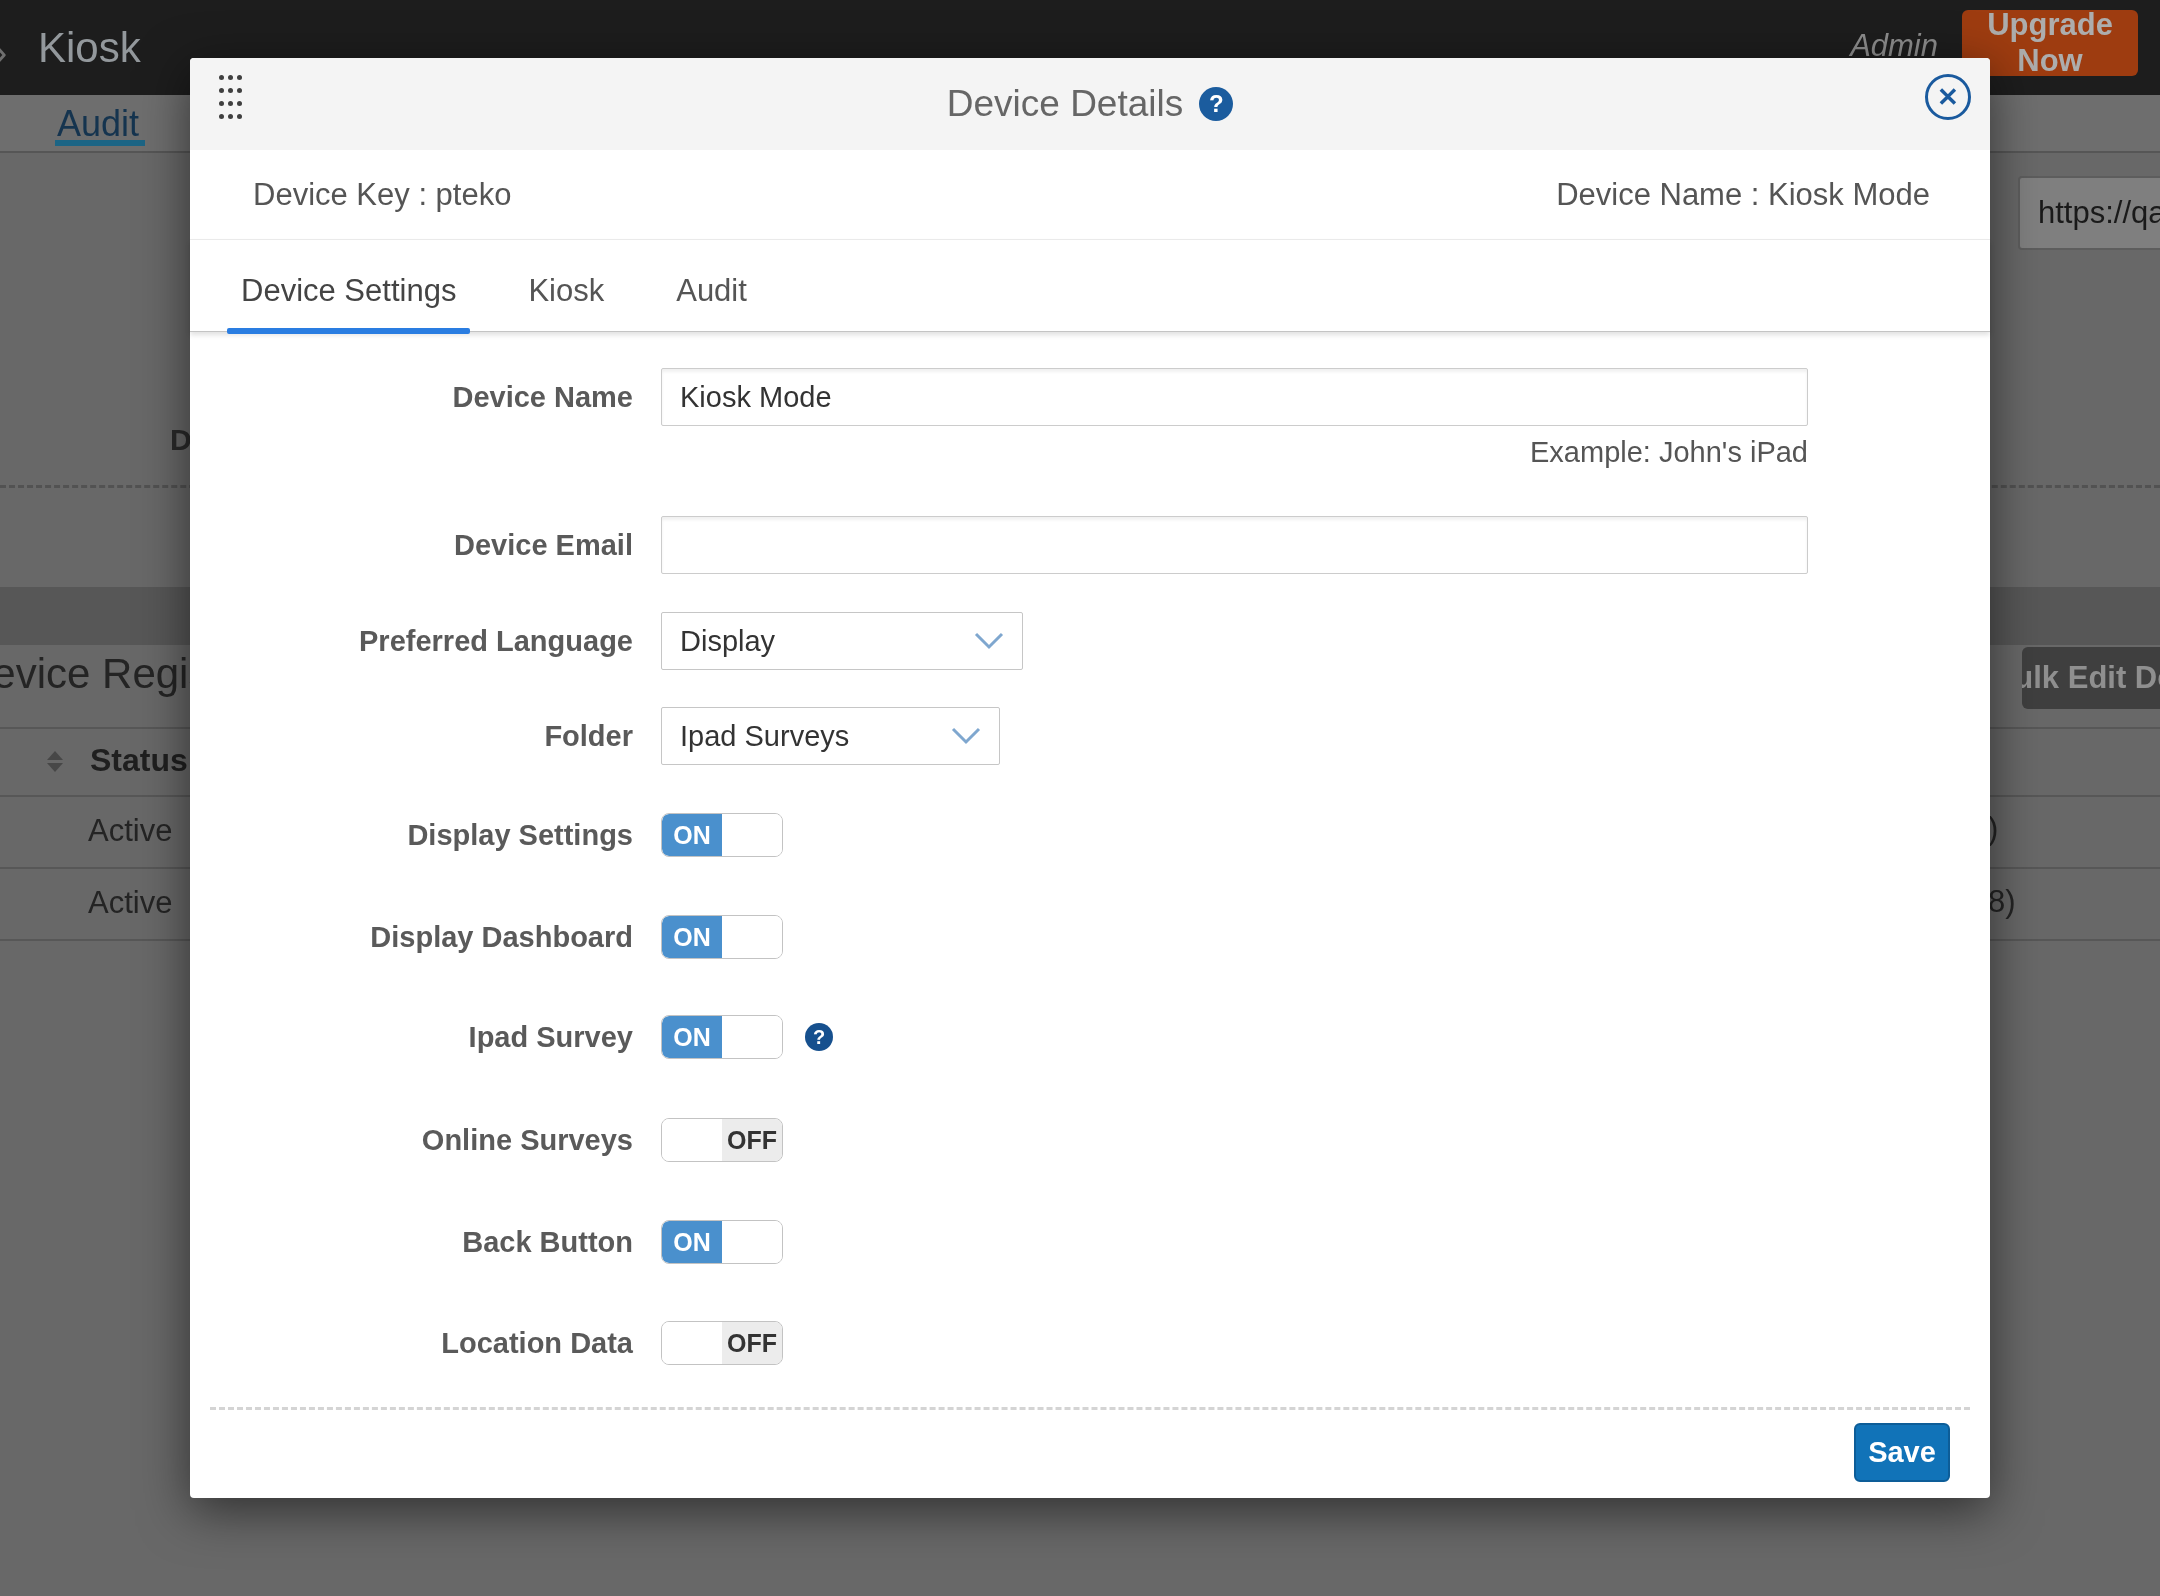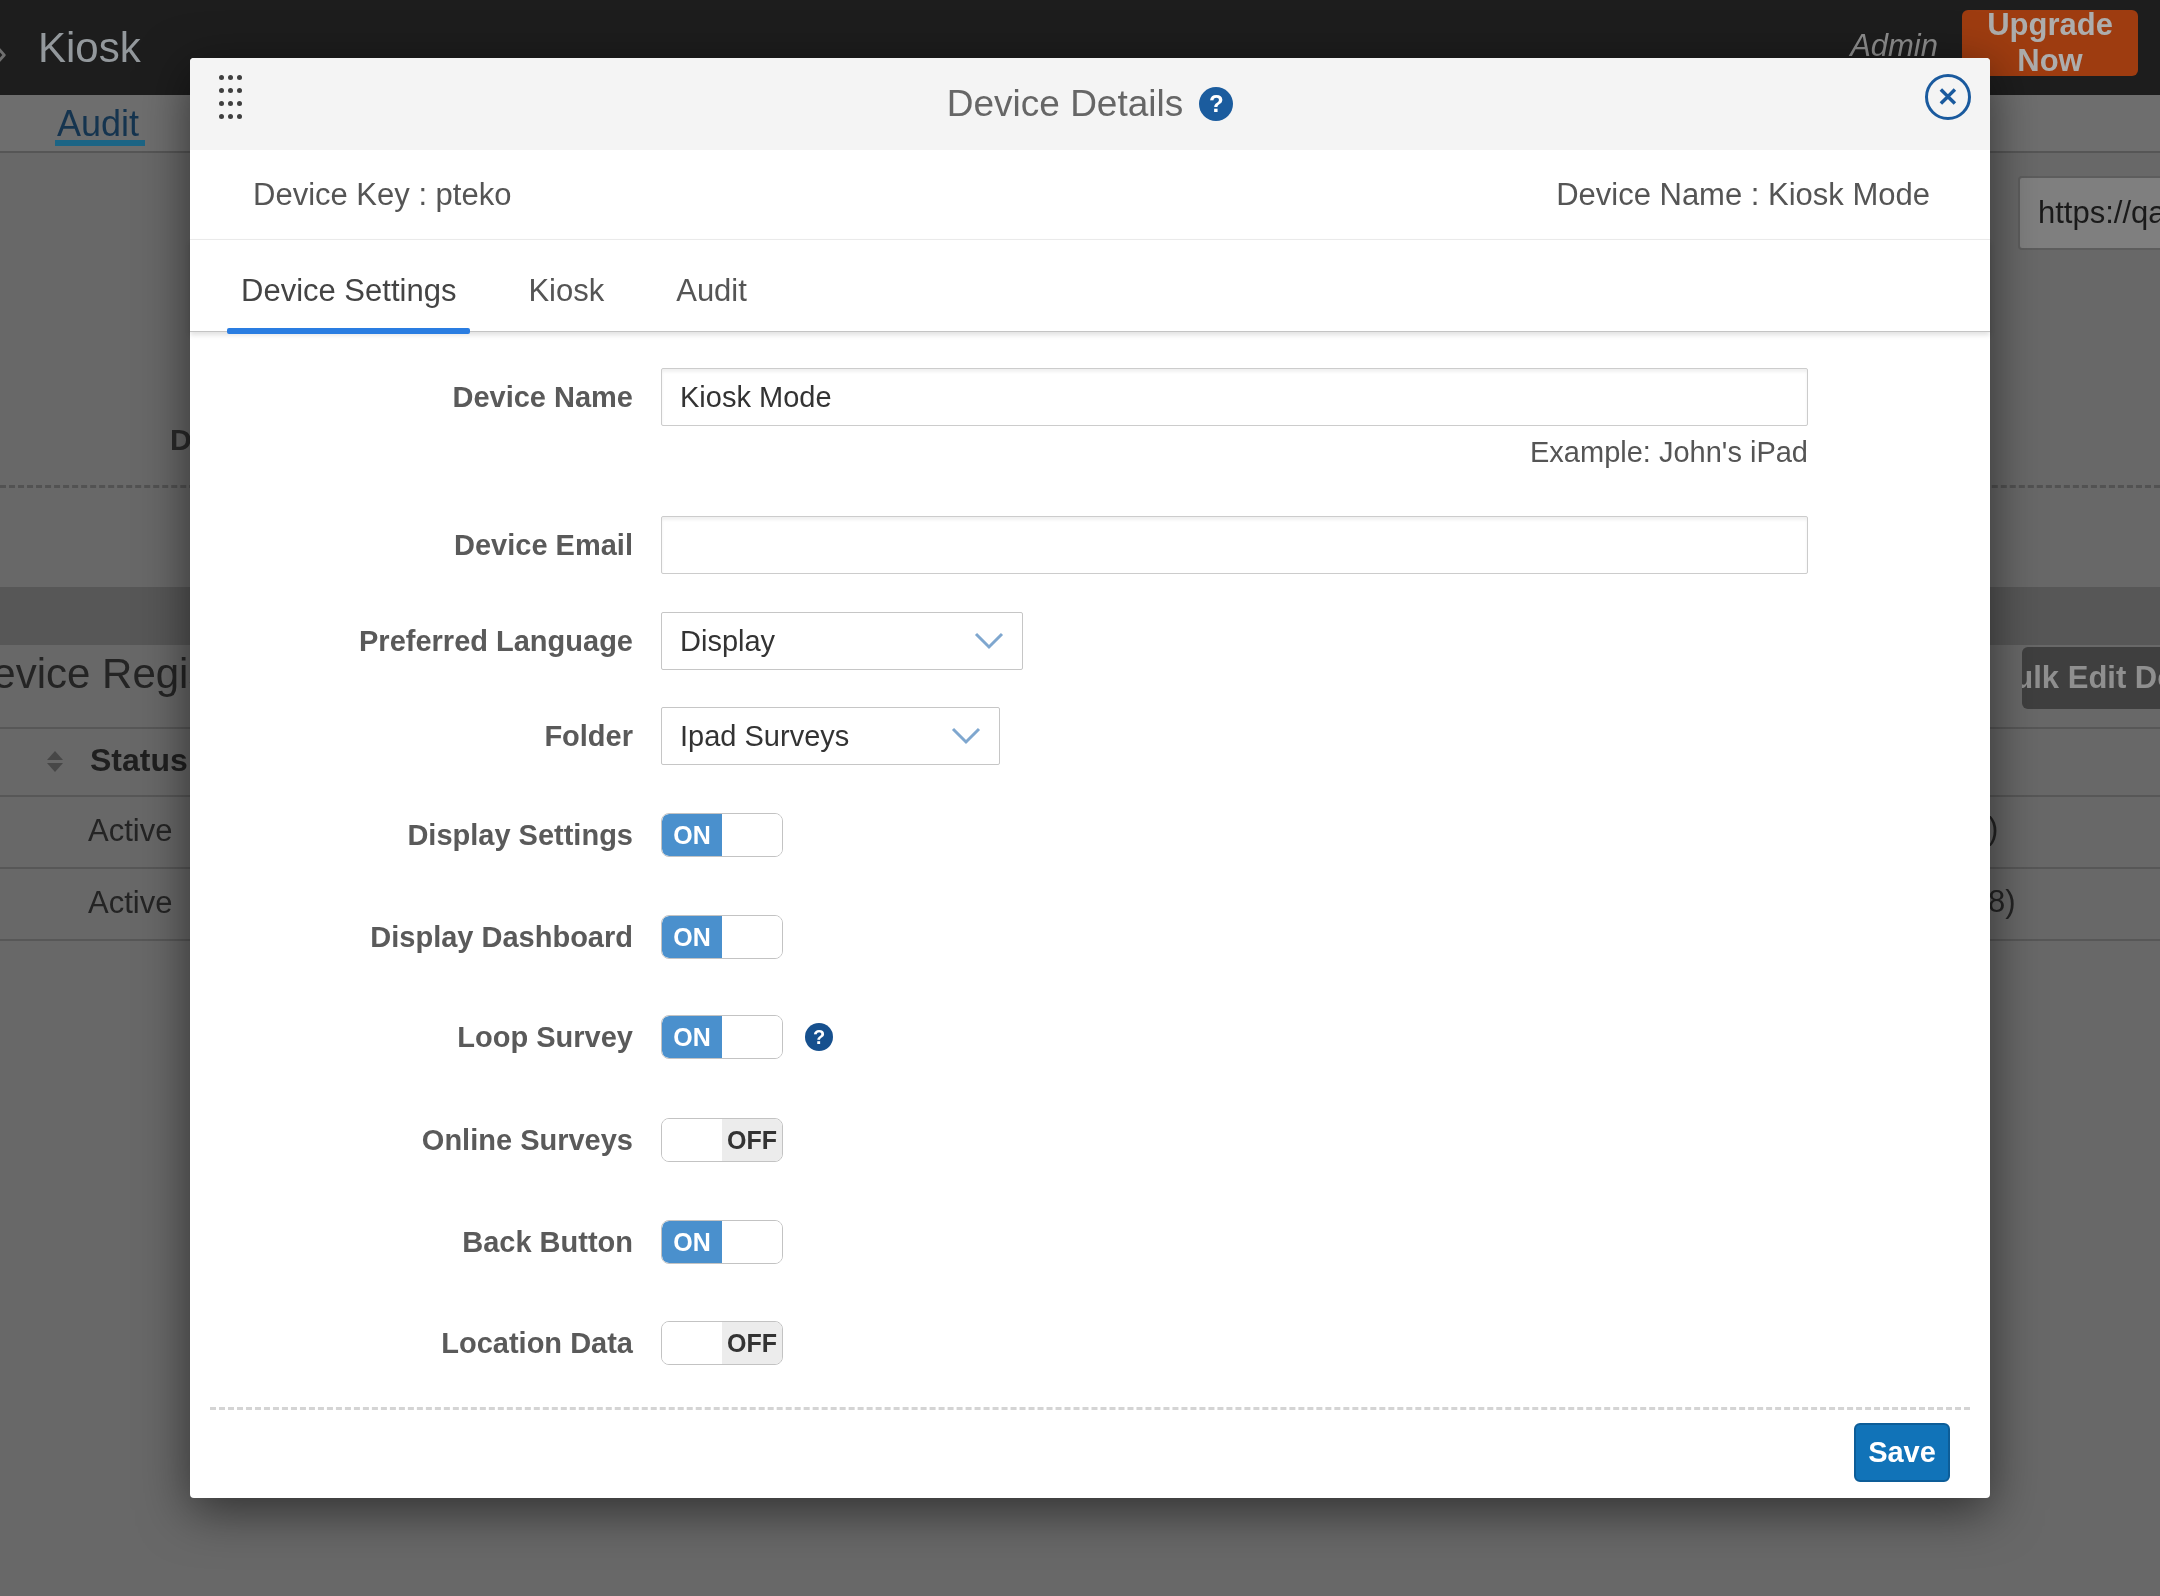--- a/index.html
+++ b/index.html
@@ -227,21 +227,21 @@
 
       <div class="form-row row-t1">
         <span class="form-label">Display Dashboard</span>
         <div class="toggle on ctrl">
           <span class="half left">ON</span>
             <span class="half right"></span>
         </div>
       </div>
 
       <div class="form-row row-t2">
-        <span class="form-label">Loop Survey</span>
+        <span class="form-label">Ipad Survey</span>
         <div class="toggle on ctrl">
           <span class="half left">ON</span>
             <span class="half right"></span>
         </div>
         <span class="toggle-help">?</span>
       </div>
 
       <div class="form-row row-t3">
         <span class="form-label">Online Surveys</span>
         <div class="toggle off ctrl">

